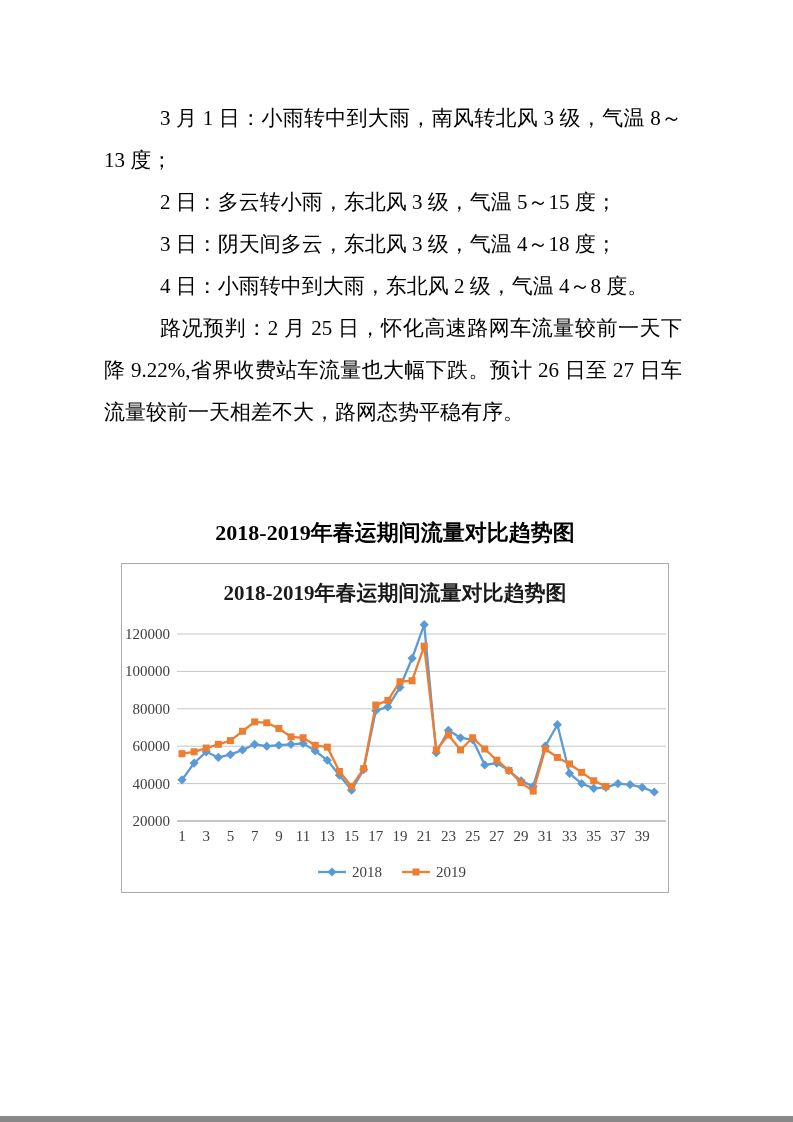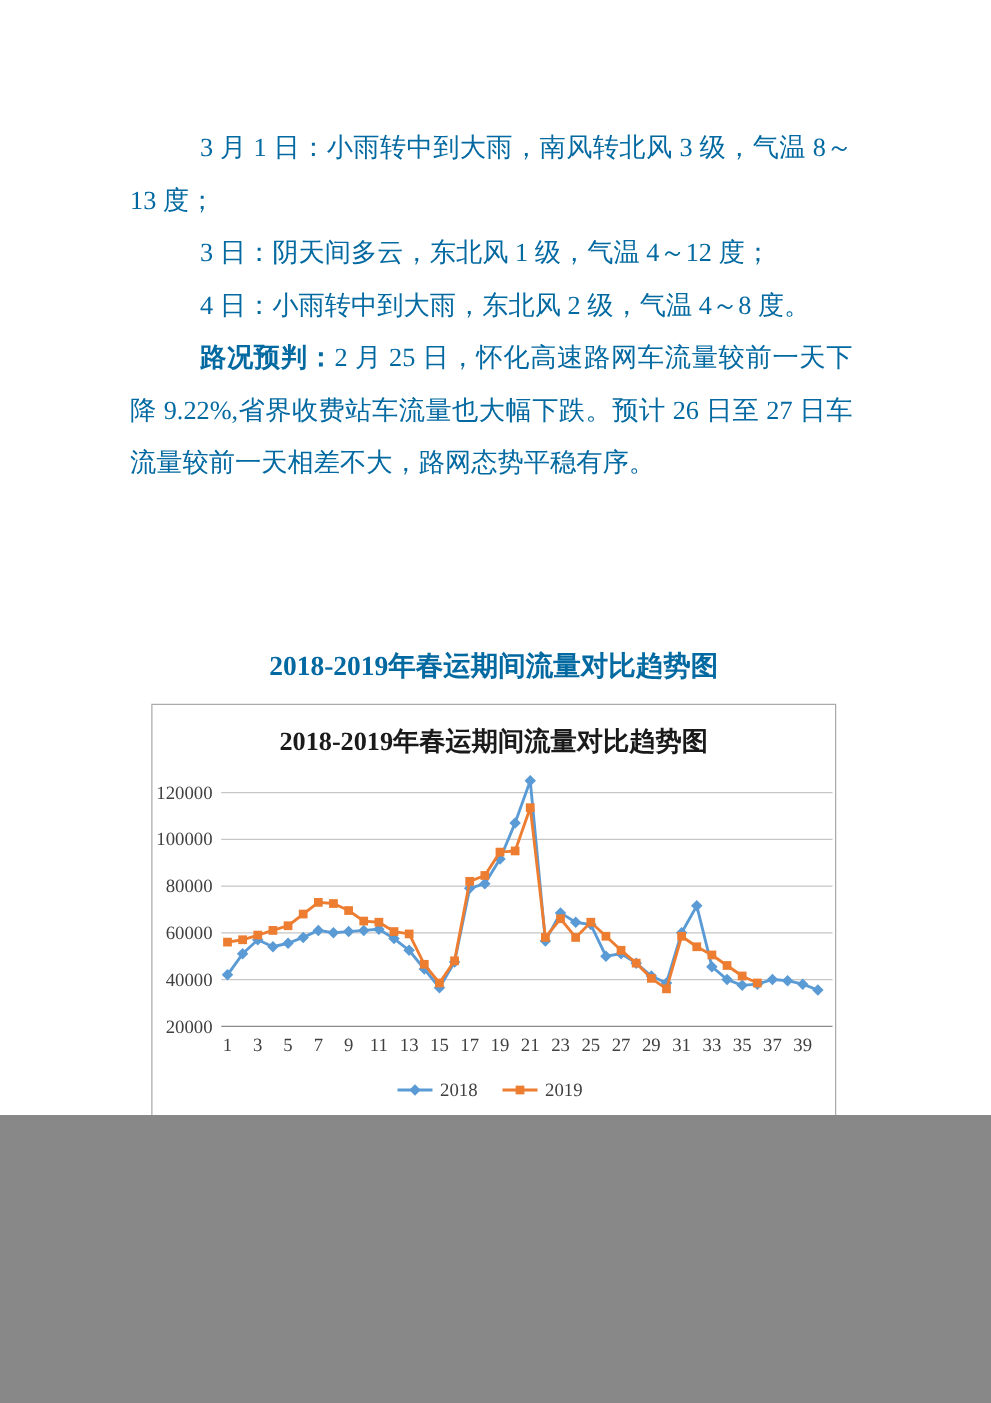--- a/index.html
+++ b/index.html
@@ -1,32 +1,32 @@
 <!DOCTYPE html>
 <html><head>
 <meta charset="utf-8">
 <style>
   html,body{margin:0;padding:0;background:#888;}
   .page{
     position:relative;
-    width:793px;height:892px;
+    width:793px;height:1116px;
     margin:0 auto;
     background:#ffffff;
     font-family:"Liberation Serif","DejaVu Serif",serif;
-    color:#0369a1;
+    color:#000000;
     overflow:hidden;
   }
   .doc-text{
     position:absolute;
     left:104px;top:97px;width:578px;
     font-size:21px;line-height:42px;
     text-align:justify;
   }
   .doc-text p{margin:0;text-indent:56px;}
-  .doc-text .lead{font-weight:bold;}
+  .doc-text .lead{font-weight:normal;}
   .chart-heading{
     position:absolute;
     left:121px;top:517px;width:548px;height:32px;
     line-height:32px;text-align:center;
     font-size:22px;font-weight:bold;
   }
   .chart-box{
     position:absolute;
     left:121px;top:563px;width:546px;height:328px;
     border:1px solid #ababab;
@@ -34,21 +34,22 @@
   }
   .chart-box svg{display:block;}
 </style>
 </head>
 <body>
 
 <div class="page">
 
   <div class="doc-text" id="doc-text">
       <p>3 月 1 日：小雨转中到大雨，南风转北风 3 级，气温 8～13 度；</p>
-      <p>3 日：阴天间多云，东北风 1 级，气温 4～12 度；</p>
+      <p>2 日：多云转小雨，东北风 3 级，气温 5～15 度；</p>
+      <p>3 日：阴天间多云，东北风 3 级，气温 4～18 度；</p>
       <p>4 日：小雨转中到大雨，东北风 2 级，气温 4～8 度。</p>
       <p><span class="lead">路况预判：</span>2 月 25 日，怀化高速路网车流量较前一天下降 9.22%,省界收费站车流量也大幅下跌。预计 26 日至 27 日车流量较前一天相差不大，路网态势平稳有序。</p>
     </div>
 
   <div class="chart-heading">2018-2019年春运期间流量对比趋势图</div>
 
   <div class="chart-box">
     <svg id="chart-svg" width="546" height="328" viewBox="0 0 546 328">
         <line x1="55" x2="544" y1="257" y2="257" stroke="#8c8c8c" stroke-width="1"></line>
         <text x="48" y="262" text-anchor="end" font-size="15" fill="#404040" font-family="&quot;Liberation Serif&quot;,&quot;DejaVu Serif&quot;,serif">20000</text>

